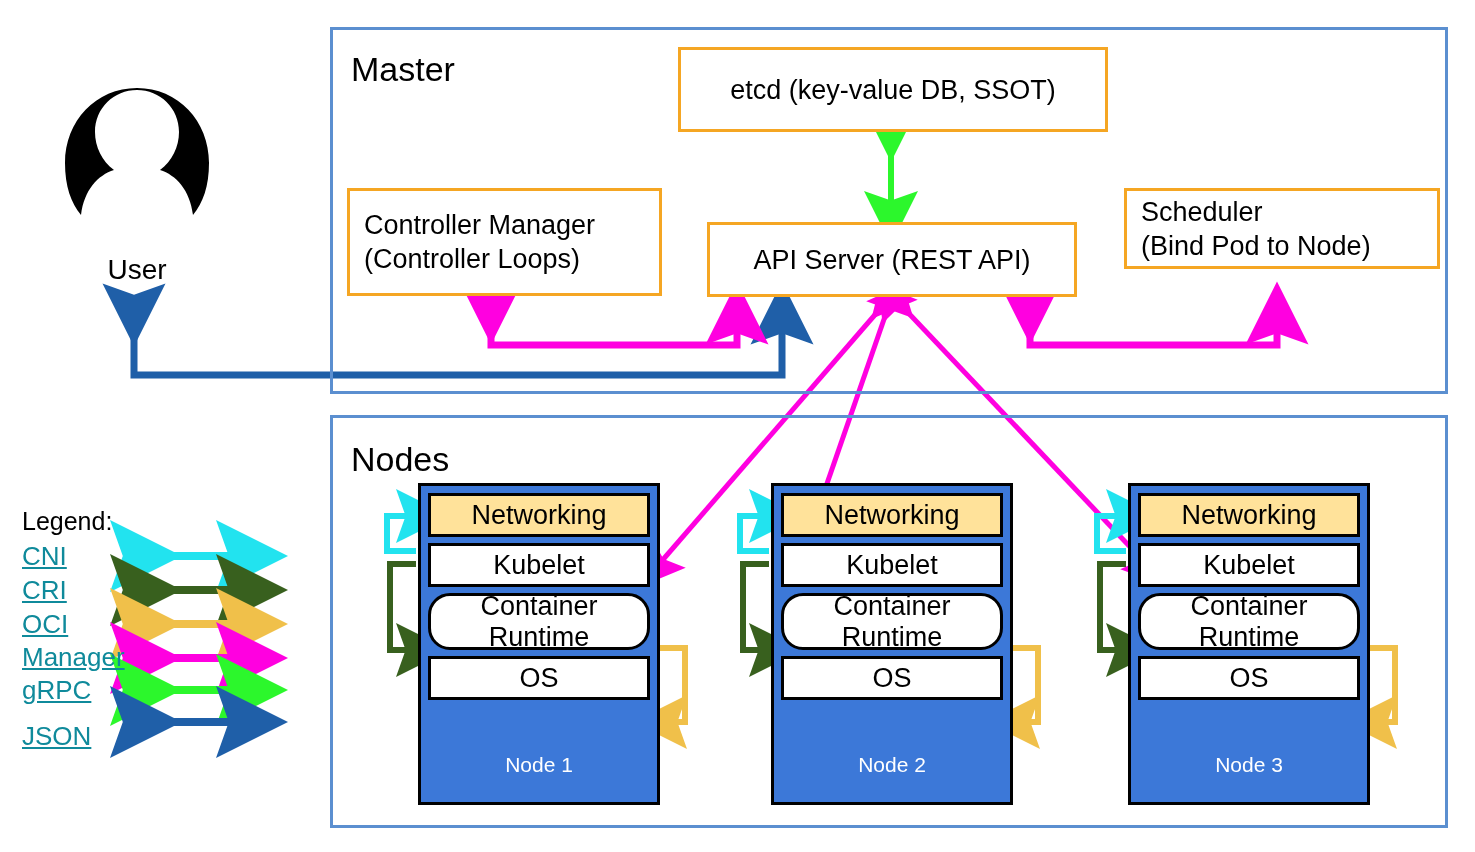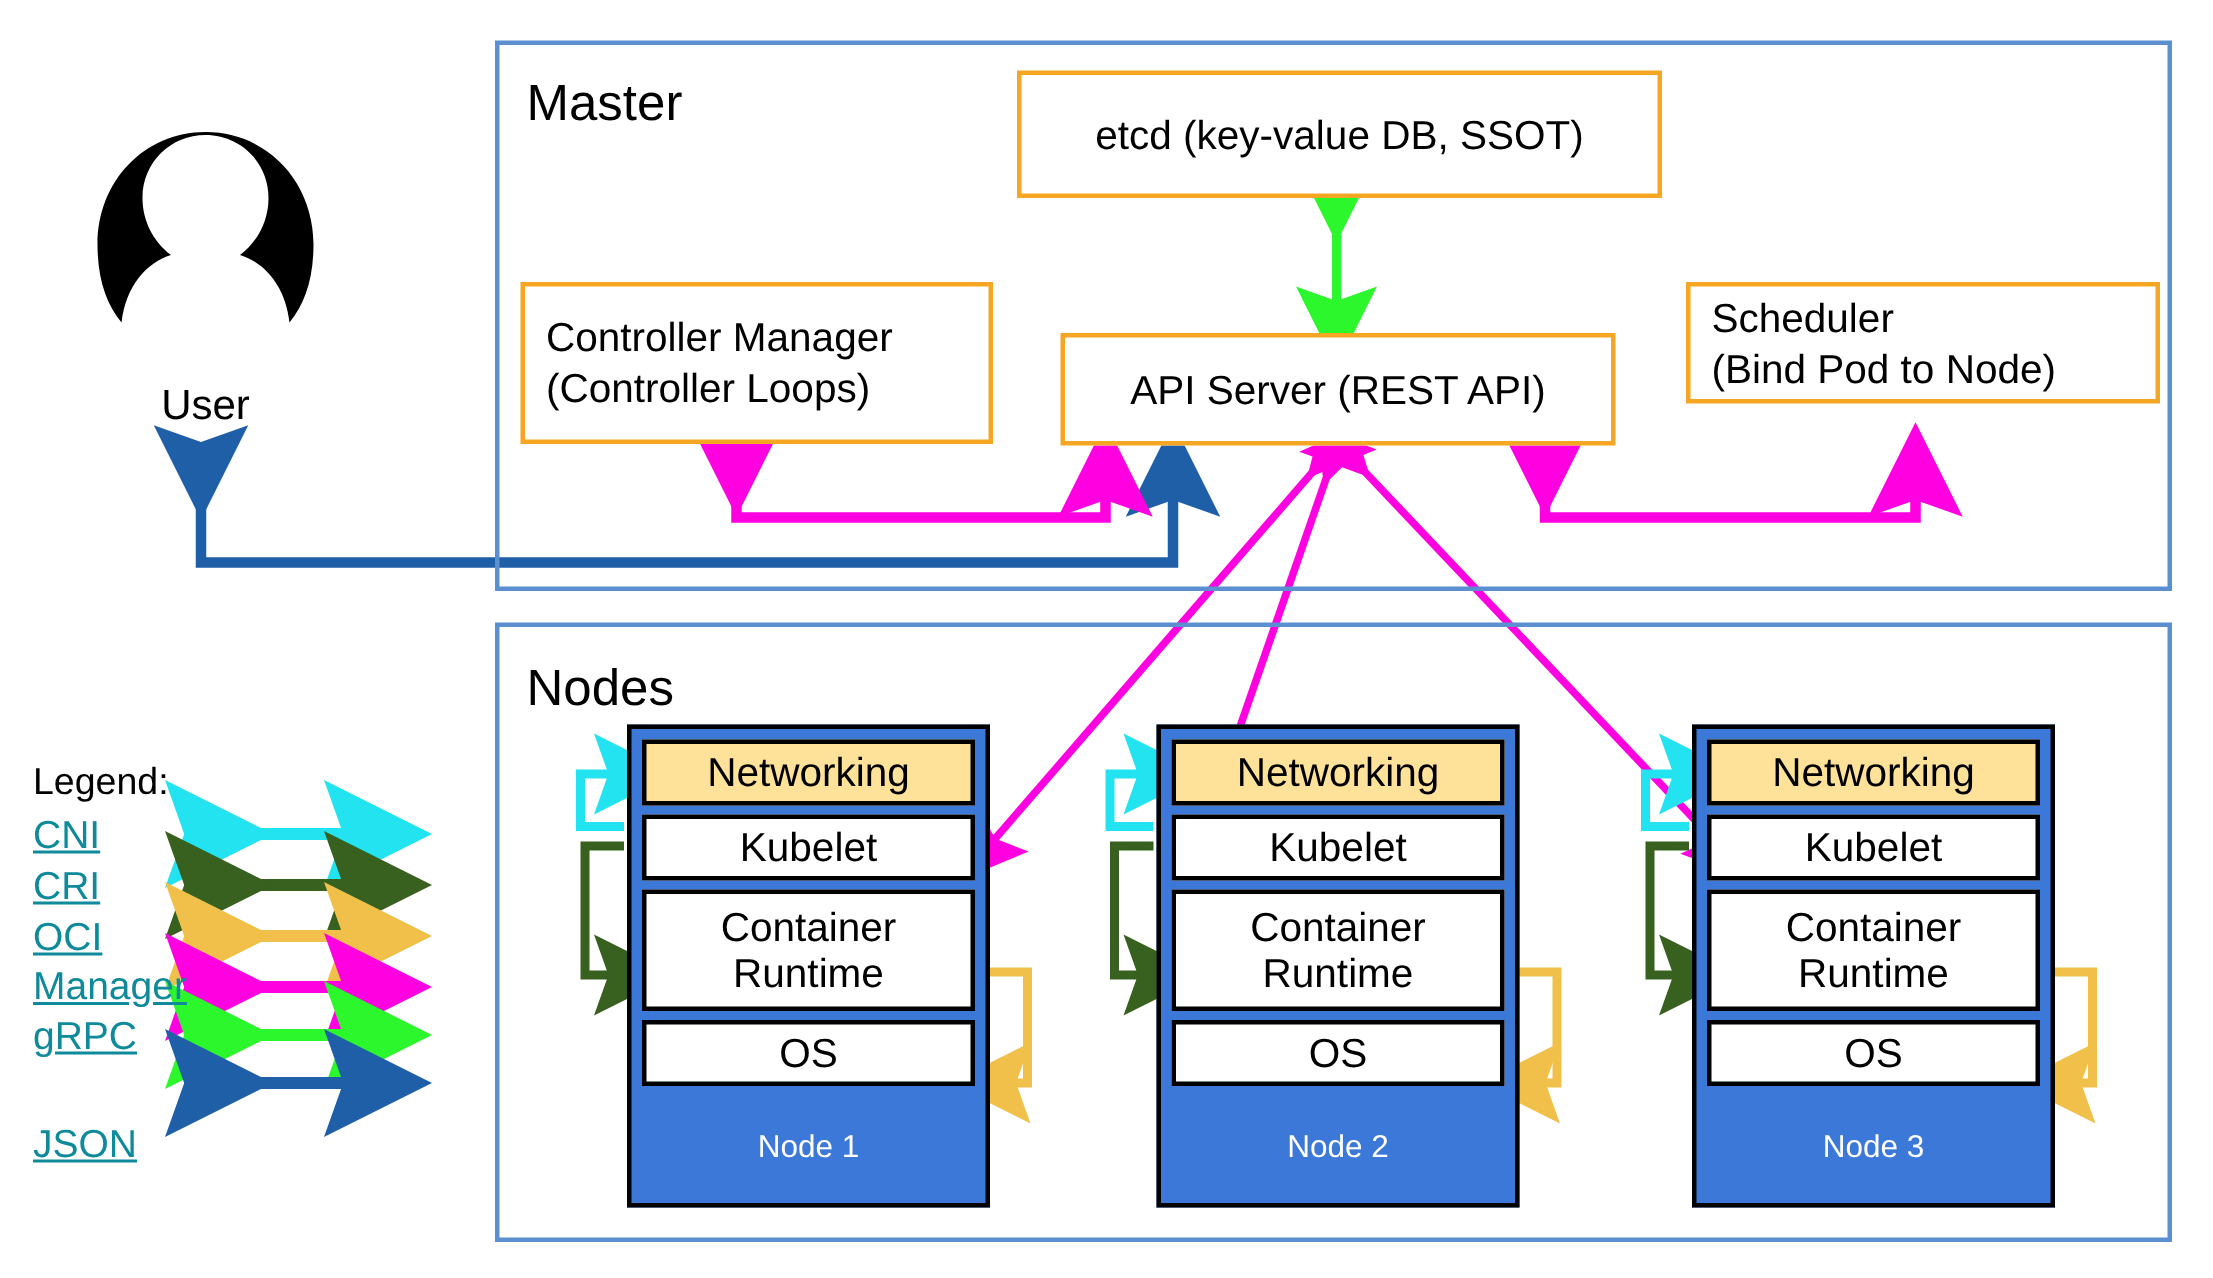--- a/index.html
+++ b/index.html
@@ -79,21 +79,21 @@
     align-items: center;
     justify-content: center;
     font-size: 27px;
     line-height: 31px;
     color: #000;
     text-align: center;
     margin-bottom: 6px;
   }
   .node-row.networking { background: #ffe29a; }
   .node-row.h1 { height: 44px; }
-  .node-row.h2 { height: 81px; }
+  .node-row.h2 { height: 57px; border-radius: 22px; }
   .node-row .lines { white-space: pre-line; }
   .node-label {
     position: absolute;
     left: 0;
     width: 100%;
     text-align: center;
     color: #ffffff;
     font-size: 21px;
     line-height: 21px;
   }
@@ -323,15 +323,15 @@
     </div>
     <div class="node-label" style="top:268px;">Node 3</div>
   </div>
 
   <div id="legend-title">Legend:</div>
   <div class="legend-label" style="top:542px;">CNI</div>
   <div class="legend-label" style="top:576px;">CRI</div>
   <div class="legend-label" style="top:610px;">OCI</div>
   <div class="legend-label" style="top:643px;">Manager</div>
   <div class="legend-label" style="top:676px;">gRPC</div>
-  <div class="legend-label" style="top:748px;">JSON</div>
+  <div class="legend-label" style="top:722px;">JSON</div>
 
 </div>
 
 </body></html>

